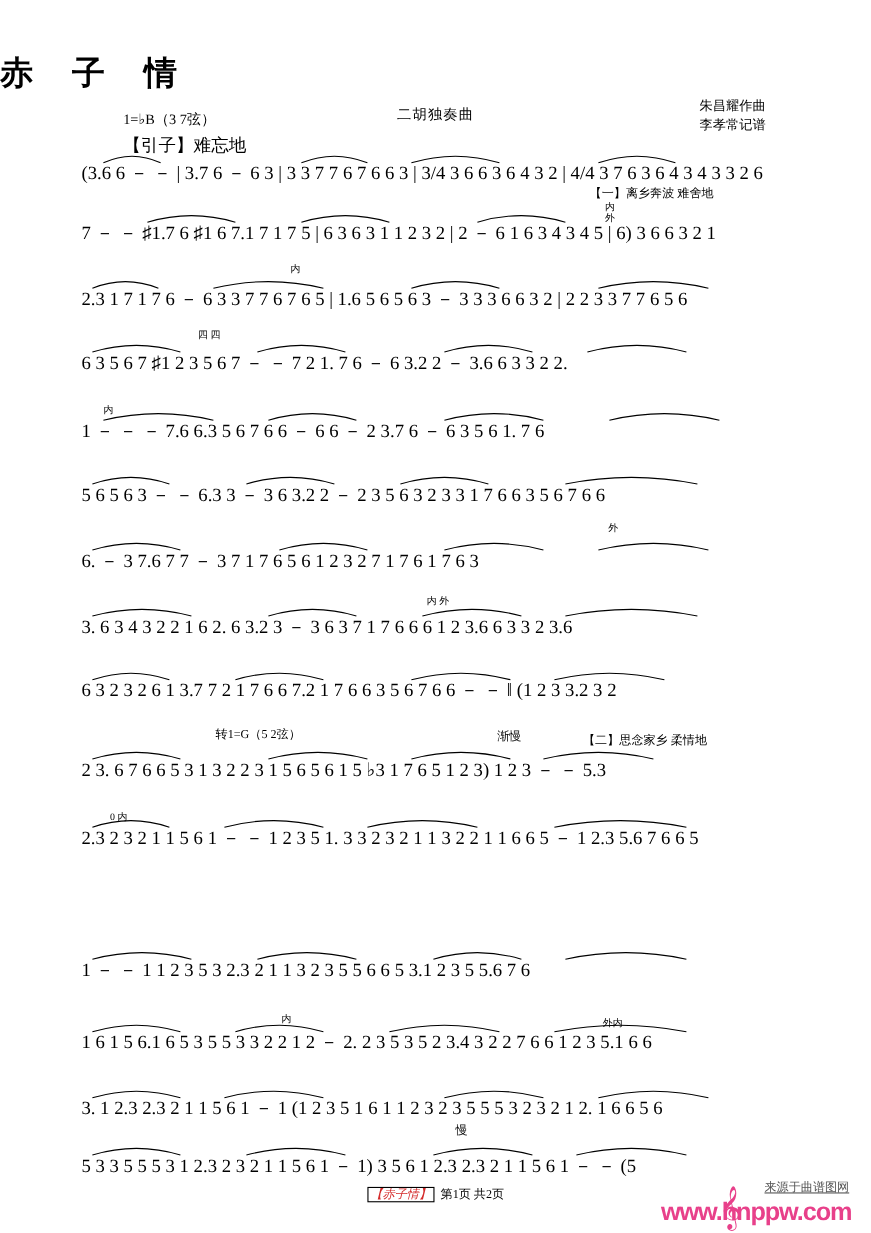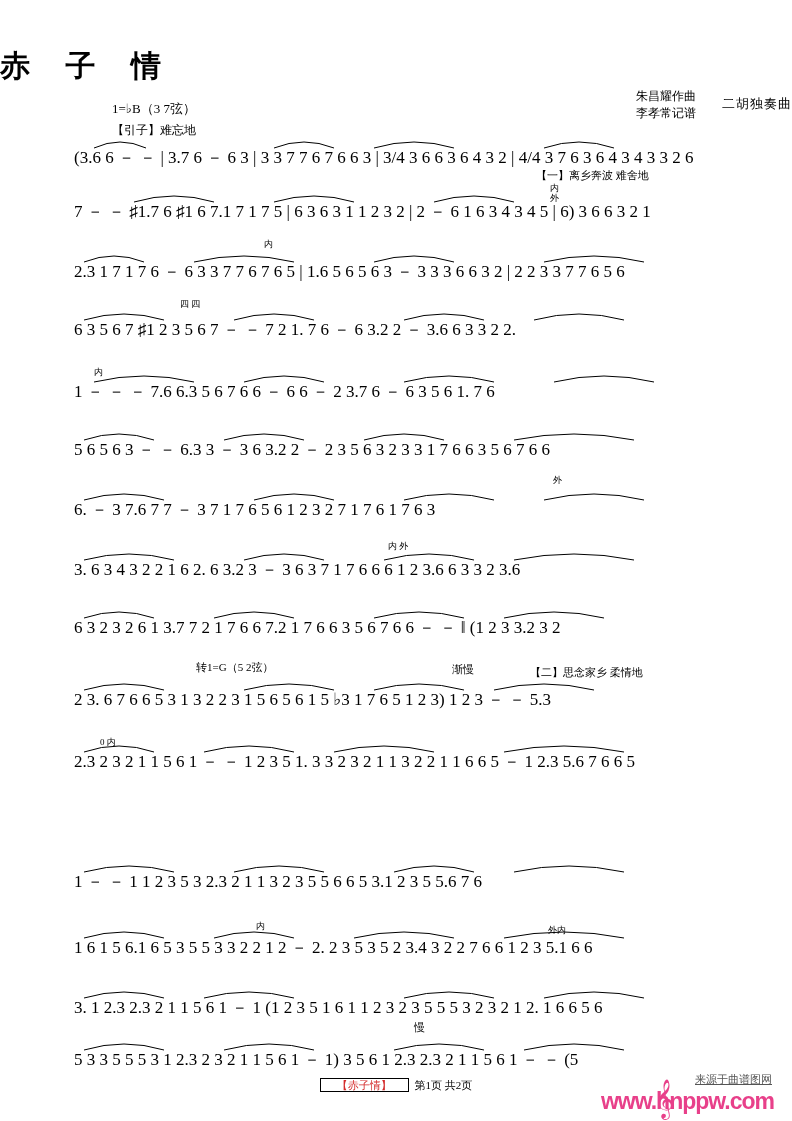--- a/index.html
+++ b/index.html
@@ -9,25 +9,25 @@
   }
   .sheet{position:absolute;left:0;top:0;width:792px;height:1121px;}
 
   
   .title{
     position:absolute;left:0;top:46px;width:792px;
     font-family:"Liberation Serif", serif;font-weight:bold;font-size:30px;
     letter-spacing:14px;
   }
   .subtitle{
-    position:absolute;left:0;top:95px;width:792px;text-align:right;
+    position:absolute;left:0;top:95px;width:792px;text-align:center;
     font-size:13px;letter-spacing:1px;
   }
   .keysig{position:absolute;left:112px;top:100px;font-size:13px;}
-  .tempo-mark{position:absolute;left:112px;top:122px;font-size:12px;}
+  .tempo-mark{position:absolute;left:112px;top:122px;font-size:16px;}
   .composer{position:absolute;right:96px;top:88px;font-size:12px;text-align:right;line-height:17px;}
 
   
   .row{
     position:absolute;left:74px;width:644px;height:42px;
     font-family:"Liberation Serif", serif;
   }
   .notes{
     position:absolute;left:0;top:10px;width:644px;
     font-size:17px;letter-spacing:0px;white-space:nowrap;
@@ -39,21 +39,21 @@
   
   .annot{
     position:absolute;font-size:11px;white-space:nowrap;
   }
   .tiny{position:absolute;font-size:9px;white-space:nowrap;}
 
   
   .footer{
     position:absolute;left:0;top:1078px;width:792px;text-align:center;font-size:11px;
   }
-  .footer .box{border:1px solid #000;padding:0 16px;margin-right:3px;}
+  .footer .box{border:1px solid #000;padding:0 2px;margin-right:3px;font-style:italic;}
   .footer .red{color:#d42b2b;}
   .watermark{
     position:absolute;right:18px;top:1088px;font-family:"Liberation Sans",sans-serif;
     font-weight:bold;font-size:23px;color:#111;letter-spacing:-1px;
   }
   .watermark .pink{color:#e8408a;}
   .wm-cn{position:absolute;right:20px;top:1072px;font-size:11px;color:#555;text-decoration:underline;}
   .clef{position:absolute;right:118px;top:1082px;font-size:34px;color:#e8408a;line-height:34px;}
 </style>
 </head>

